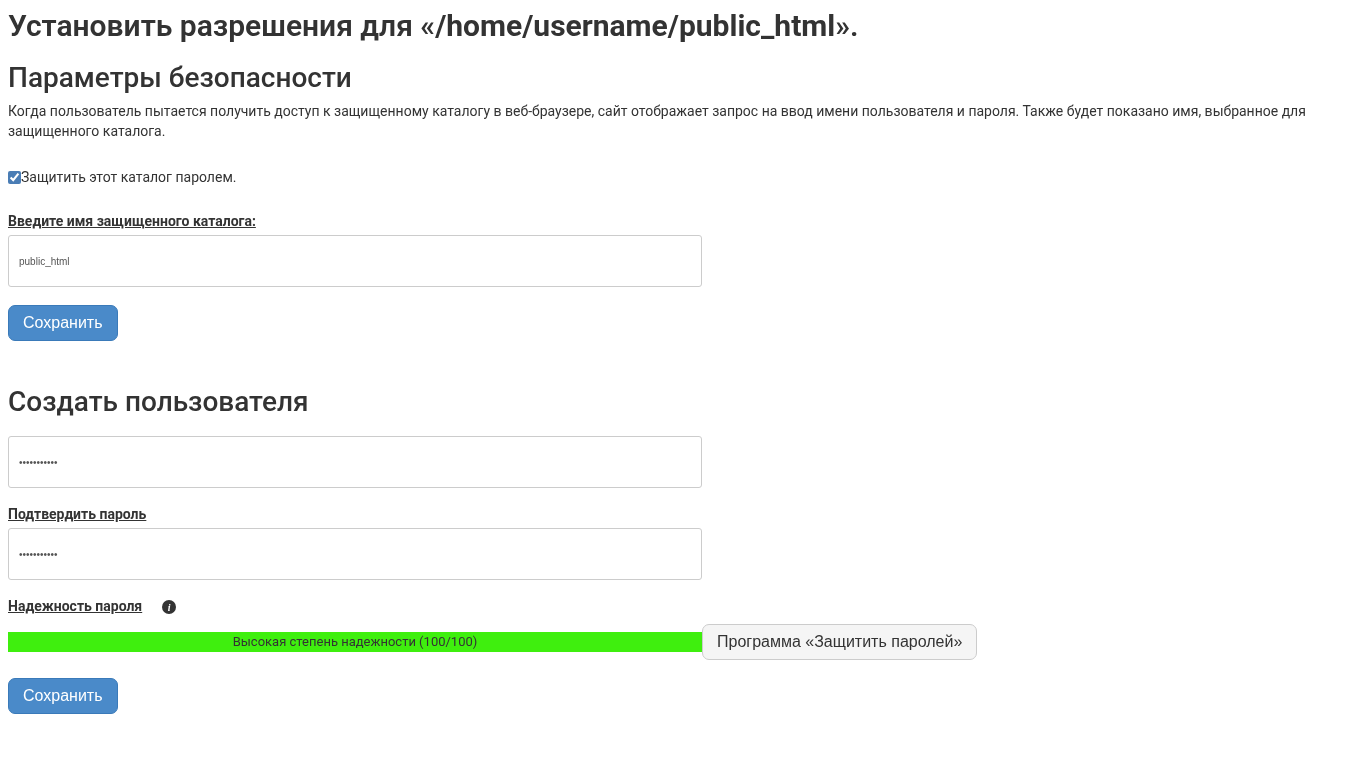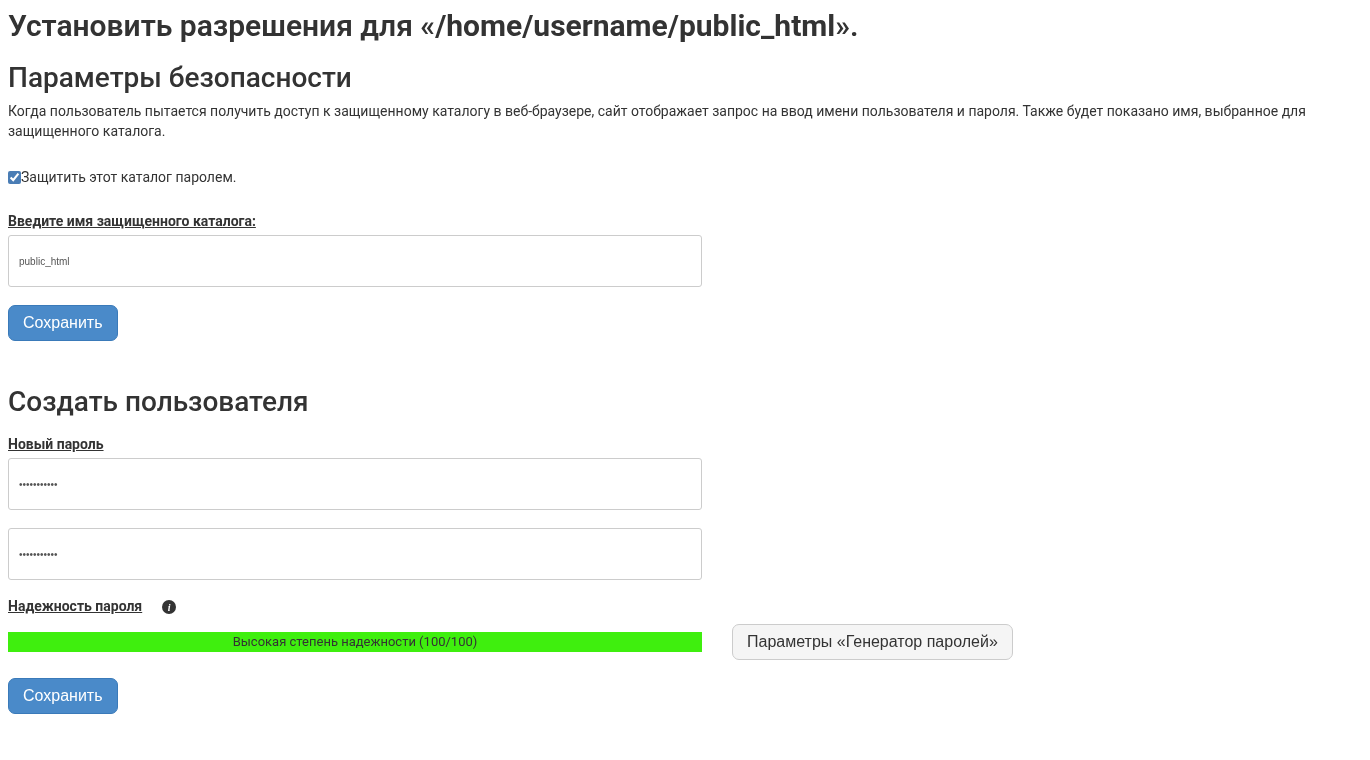--- a/index.html
+++ b/index.html
@@ -92,21 +92,20 @@
       color: #fff;
     }
     .btn-default {
       background: #f5f5f5;
       border-color: #ccc;
       color: #333;
     }
     .strength-row {
       display: flex;
       align-items: center;
-      gap: 30px;
     }
     .strength-bar-wrap {
       width: 694px;
     }
     .strength-bar {
       width: 100%;
       height: 20px;
       background: #3fef0e;
       text-align: center;
       line-height: 20px;
@@ -161,38 +160,38 @@
 </div>
 
 <button class="btn btn-primary">Сохранить</button>
 
 <h2 class="create-user">Создать пользователя</h2>
 
 <div class="form-group">
 </div>
 
 <div class="form-group">
-  <label class="form-label">Новый пароль</label>
   <input type="text" class="form-input" value="•••••••••••" style="">
 </div>
 
 <div class="form-group">
+  <label class="form-label">Подтвердить пароль</label>
   <input type="text" class="form-input" value="•••••••••••" style="">
 </div>
 
 <div class="form-group">
   <div class="strength-label-row">
     <span class="form-label" style="margin-bottom:0">Надежность пароля</span>
     <span class="info-icon">i</span>
   </div>
   <div class="strength-row">
     <div class="strength-bar-wrap">
       <div class="strength-bar">Высокая степень надежности (100/100)</div>
     </div>
-    <button class="btn btn-default">Параметры «Генератор паролей»</button>
+    <button class="btn btn-default">Программа «Защитить паролей»</button>
   </div>
 </div>
 
 <div class="save-spacer">
   <button class="btn btn-primary">Сохранить</button>
 </div>
 
 
 
 

